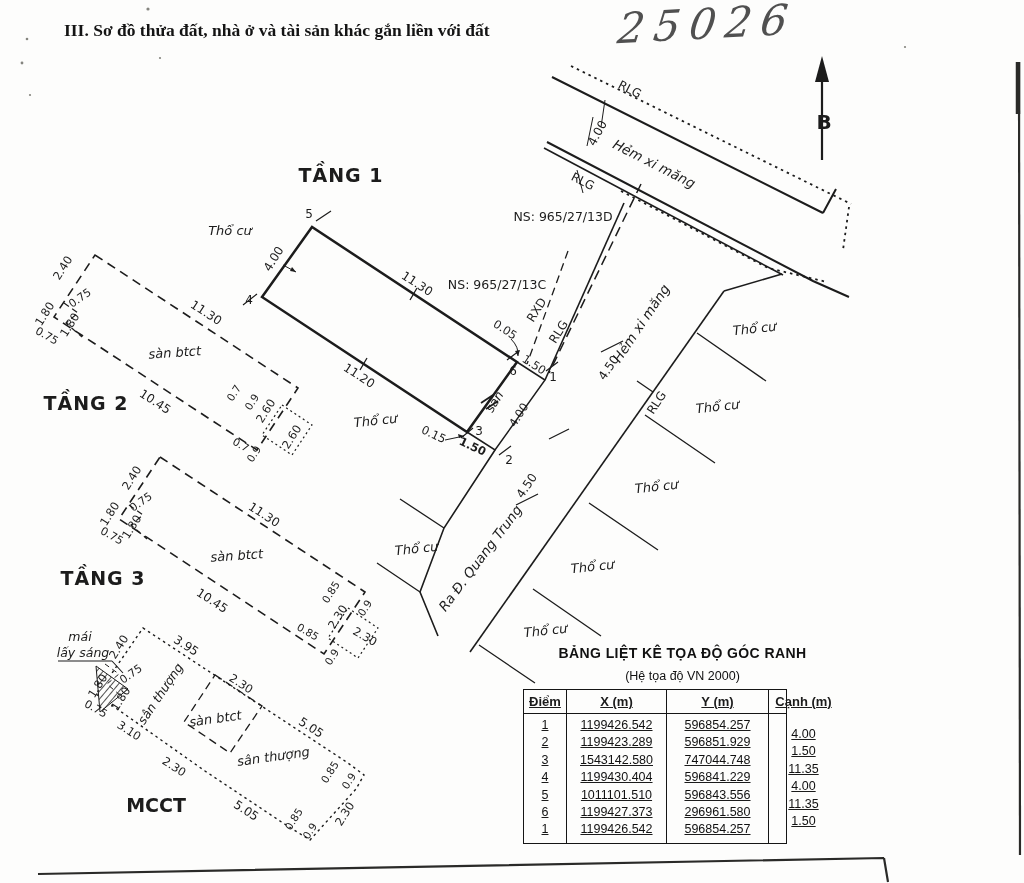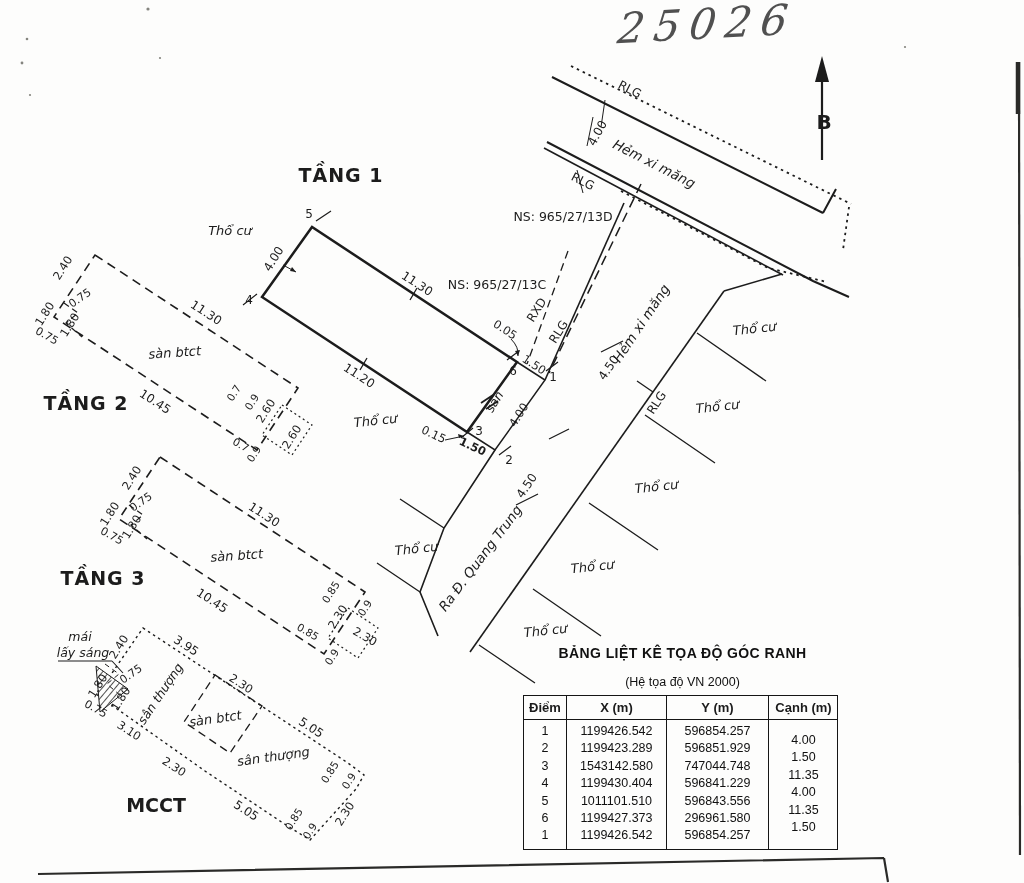--- a/index.html
+++ b/index.html
@@ -8,22 +8,22 @@
   .page *{box-sizing:border-box;}
   #diagram-svg{position:absolute;left:0;top:0;width:1024px;height:883px;}
   #diagram-svg text{fill:#1c1c1c;font-family:"DejaVu Sans",sans-serif;}
   .section-title{position:absolute;left:64px;top:20px;width:600px;
       font-family:"Liberation Serif",serif;font-weight:bold;font-size:17.5px;color:#141414;}
   .handwritten{position:absolute;left:618px;top:-2px;width:230px;
       font-family:"DejaVu Serif",serif;font-style:italic;font-size:42px;letter-spacing:9px;
       color:#2b2b2b;opacity:.82;transform:rotate(-3deg) skewX(-10deg);}
   .coord-block{position:absolute;left:510px;top:645px;width:345px;}
   .coord-title{text-align:center;font-weight:bold;font-size:14px;letter-spacing:.4px;color:#111;}
-  .coord-subtitle{text-align:center;font-size:12.5px;margin-top:14px;color:#111;}
-  .ctable{margin:6px 6px 0 13px;width:315px;border:1.7px solid #151515;}
+  .coord-subtitle{text-align:center;font-size:12.5px;margin-top:8px;color:#111;}
+  .ctable{margin:6px 6px 0 13px;width:264px;border:1.7px solid #151515;text-decoration:underline;}
   .ct-head{display:grid;grid-template-columns:43px 100px 102px 69px;border-bottom:1.7px solid #151515;}
   .ct-head > div{padding:4px 0;text-align:center;font-weight:bold;font-size:13px;border-right:1.4px solid #151515;}
   .ct-head > div:last-child{border-right:none;}
   .ct-body{display:grid;grid-template-columns:43px 100px 102px 69px;}
   .ct-col{border-right:1.4px solid #151515;padding-top:3px;padding-bottom:4px;}
   .ct-col:last-child{border-right:none;}
   .ct-line{height:17.4px;line-height:17.4px;text-align:center;font-size:12.5px;color:#111;}
   .ct-canh{padding-top:12px;}
 </style>
 </head>
@@ -204,20 +204,21 @@
       <text transform="translate(274 761) rotate(-8)" font-size="13" text-anchor="middle" font-style="italic">sân thượng</text>
       <text transform="translate(172 770) rotate(33)" font-size="11.5" text-anchor="middle">2.30</text>
       <text transform="translate(244 814) rotate(33)" font-size="12" text-anchor="middle">5.05</text>
       <text transform="translate(333 774) rotate(-58)" font-size="10.5" text-anchor="middle">0.85</text>
       <text transform="translate(352 783) rotate(-58)" font-size="10.5" text-anchor="middle">0.9</text>
       <text transform="translate(348 816) rotate(-58)" font-size="11.5" text-anchor="middle">2.30</text>
       <text transform="translate(297 821) rotate(-58)" font-size="10.5" text-anchor="middle">0.85</text>
       <text transform="translate(313 833) rotate(-58)" font-size="10.5" text-anchor="middle">0.9</text>
     </svg>
 
+  <div class="section-title">III. Sơ đồ thửa đất, nhà ở và tài sản khác gắn liền với đất</div>
   <div class="handwritten">25026</div>
 
   <div class="coord-block">
     <div class="coord-title">BẢNG LIỆT KÊ TỌA ĐỘ GÓC RANH</div>
     <div class="coord-subtitle">(Hệ tọa độ VN 2000)</div>
     <div class="ctable">
       <div class="ct-head">
         <div>Điểm</div>
         <div>X (m)</div>
         <div>Y (m)</div>

